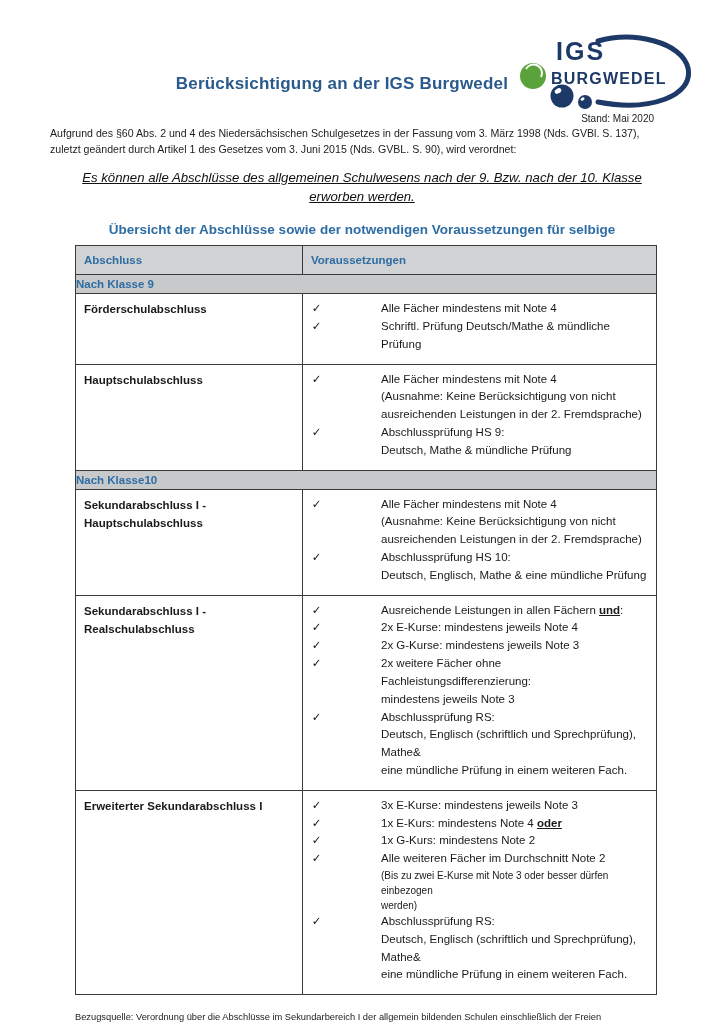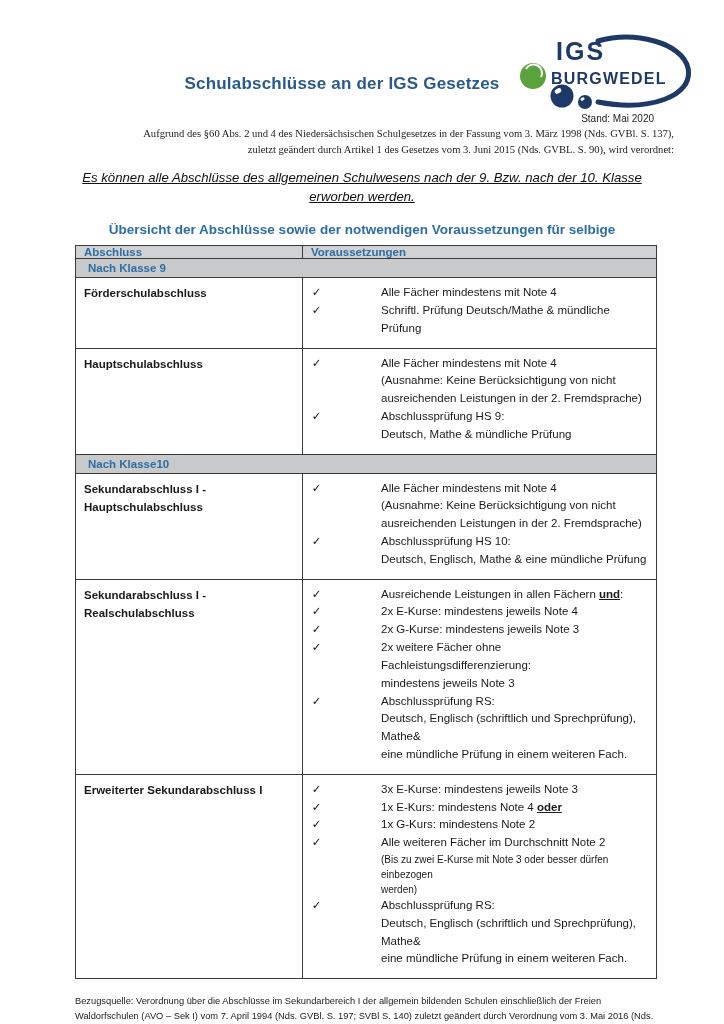--- a/index.html
+++ b/index.html
@@ -20,45 +20,45 @@
   }
   .logo{position:absolute;top:34px;right:26px;width:184px;height:82px;}
   .logo svg{display:block;width:100%;height:100%;}
   .logo text{fill:var(--navy);font-family:"Liberation Sans",sans-serif;}
   .stand{position:absolute;top:113px;right:70px;font-size:10px;color:#222;}
   h1.title{
     margin:74px 160px 0 120px;text-align:center;
     font-size:17px;font-weight:bold;color:var(--title-blue);letter-spacing:0.2px;
   }
   p.intro{
-    margin:32px 50px 0 50px;text-align:right;
-    font-size:10.6px;line-height:1.5;color:#1c1c1c;font-family:Liberation Serif, serif;
+    margin:32px 50px 0 50px;text-align:left;
+    font-size:10.6px;line-height:1.5;color:#1c1c1c;
   }
   p.lead{
     margin:10px 55px 0 55px;text-align:center;font-style:italic;
     font-size:13.2px;line-height:1.45;color:#111;text-decoration:underline;
   }
   h2.table-heading{
     margin:16px 0 0 0;text-align:center;
     font-size:13.5px;font-weight:bold;color:var(--accent-blue);
   }
   table.abschluss-table{
     margin:8px 0 0 75px;width:581px;border-collapse:collapse;table-layout:fixed;
   }
   table.abschluss-table th, table.abschluss-table td{
     border:1px solid var(--border);
   }
   col.c1{width:227px;} col.c2{width:354px;}
   thead th{
     background:var(--table-header-bg);color:var(--accent-blue);
-    font-size:11.5px;font-weight:bold;text-align:left;padding:0 8px;
+    font-size:11.5px;font-weight:bold;text-align:left;padding:8px 8px;
   }
   tr.section-row td{
     background:var(--section-bg);color:var(--accent-blue);
-    font-size:11.5px;font-weight:bold;padding:3px 12px;
+    font-size:11.5px;font-weight:bold;padding:3px 0;
   }
   td.abschluss{
     font-weight:bold;font-size:11.5px;line-height:1.6;
     padding:6px 8px;vertical-align:top;
   }
   td.voraus{padding:6px 8px 10px 6px;vertical-align:top;}
   .item{display:flex;align-items:flex-start;font-size:11.5px;line-height:1.55;}
   .check{flex:0 0 15px;margin-right:9px;text-align:center;color:#1a1a1a;}
   .lines{flex:1;}
   .line{min-height:1em;margin-left:48px;}
@@ -93,21 +93,21 @@
       </g>
       <g>
         <circle cx="71" cy="68" r="7" fill="#1d3968"></circle>
         <ellipse cx="68.5" cy="65" rx="2.2" ry="1.5" fill="#ffffff" transform="rotate(-30 68.5 65)"></ellipse>
       </g>
     </svg>
   </div>
 
   <div class="stand">Stand: Mai 2020</div>
 
-  <h1 class="title">Schulabschlüsse an der IGS Gesetzes</h1>
+  <h1 class="title">Berücksichtigung an der IGS Burgwedel</h1>
 
   <p class="intro">
     <span>Aufgrund des §60 Abs. 2 und 4 des Niedersächsischen Schulgesetzes in der Fassung vom 3. März 1998 (Nds. GVBl. S. 137),</span><br>
     <span>zuletzt geändert durch Artikel 1 des Gesetzes vom 3. Juni 2015 (Nds. GVBL. S. 90), wird verordnet:</span>
   </p>
 
   <p class="lead">Es können alle Abschlüsse des allgemeinen Schulwesens nach der 9. Bzw. nach der 10. Klasse erworben werden.</p>
 
   <h2 class="table-heading">Übersicht der Abschlüsse sowie der notwendigen Voraussetzungen für selbige</h2>
 

